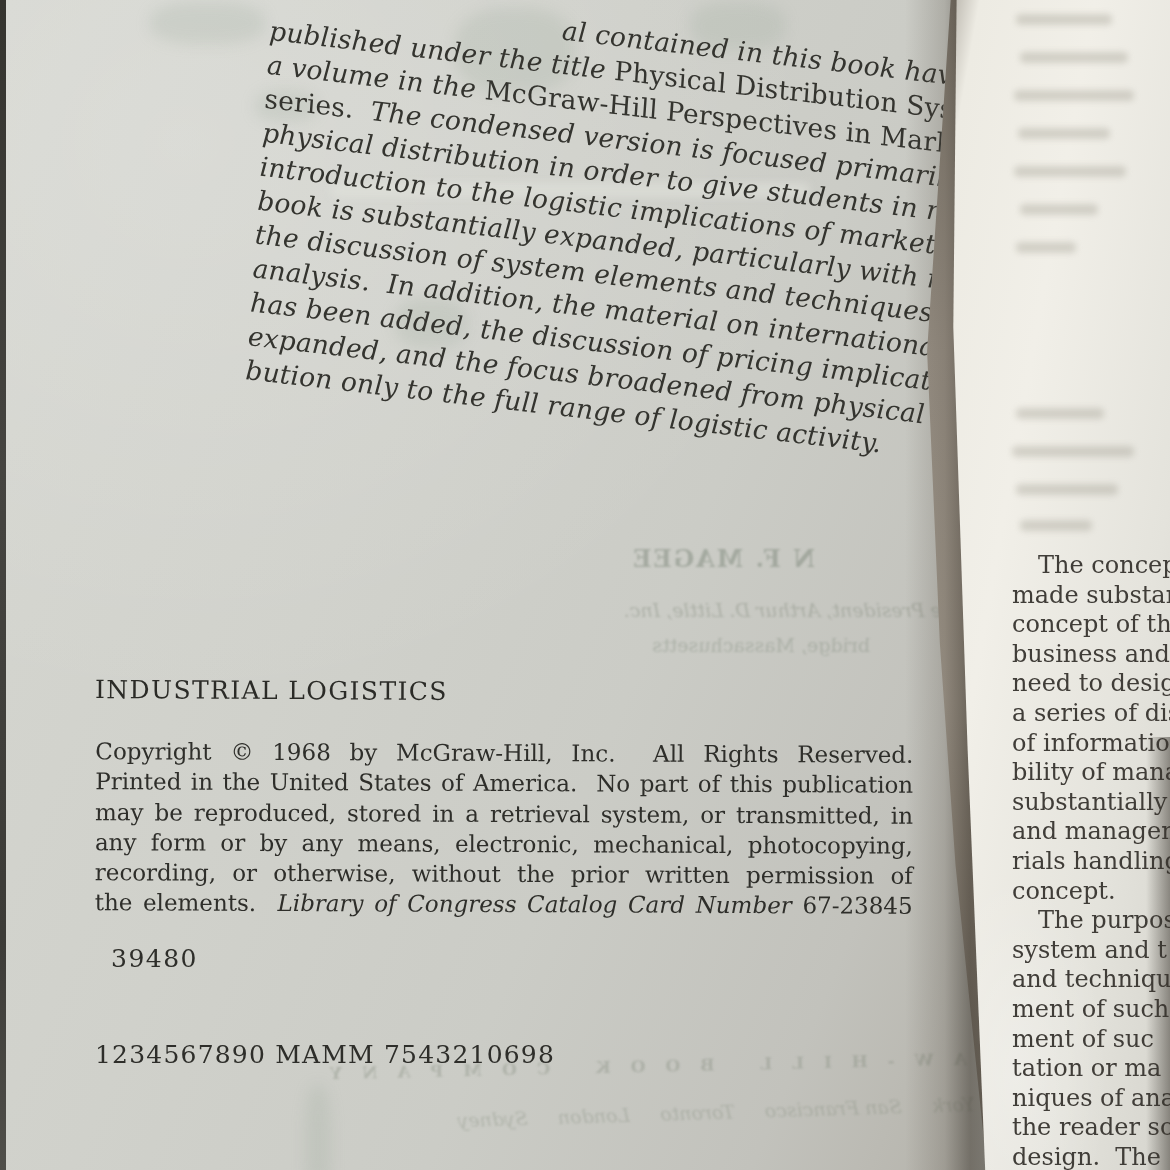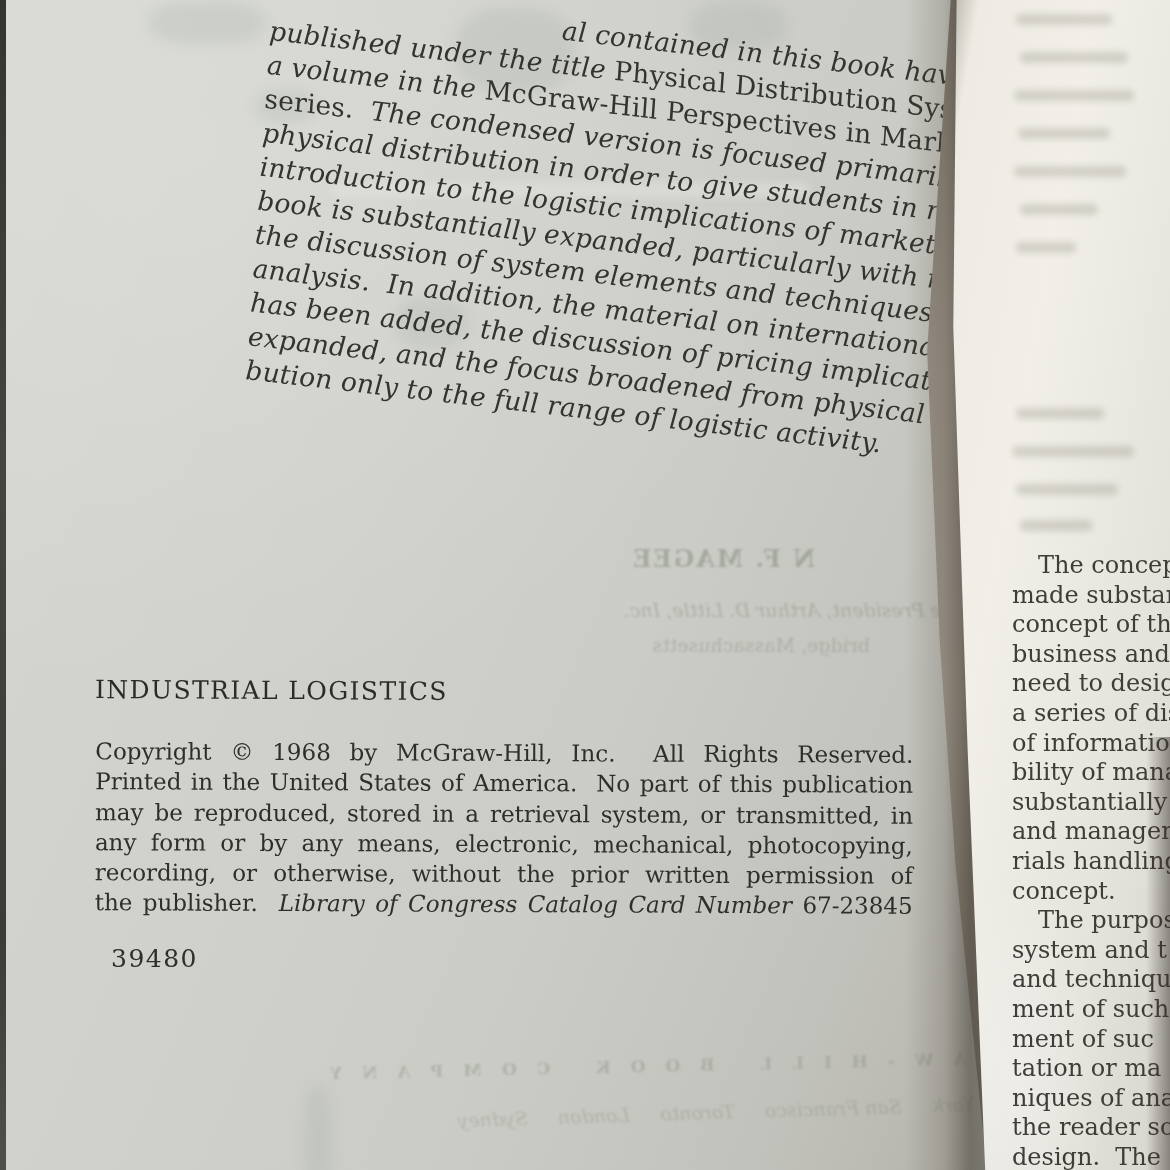--- a/index.html
+++ b/index.html
@@ -115,25 +115,26 @@
     </div>
 
   <div class="book-title">INDUSTRIAL LOGISTICS</div>
 
   <div class="copyright">
       <div class="t-line"><span>Copyright © 1968 by McGraw-Hill, Inc.  All Rights Reserved.</span></div>
       <div class="t-line"><span>Printed in the United States of America.  No part of this publication</span></div>
       <div class="t-line"><span>may be reproduced, stored in a retrieval system, or transmitted, in</span></div>
       <div class="t-line"><span>any form or by any means, electronic, mechanical, photocopying,</span></div>
       <div class="t-line"><span>recording, or otherwise, without the prior written permission of</span></div>
-      <div class="t-line"><span>the publisher.  </span><span class="ital">Library of Congress Catalog Card Number</span><span> 67-23845</span></div>
+      <div class="t-line"><span>the elements.  </span><span class="ital">Library of Congress Catalog Card Number</span><span> 67-23845</span></div>
     </div>
 
   <div class="stock-number">39480</div>
 
+  <div class="printing-line">1234567890 MAMM 7543210698</div>
 </div>
 
 <div class="gutter-shadow"></div>
 
 <div class="right-page">
 
   <div class="ghost" style="left:66px;top:14px;width:96px;"></div>
   <div class="ghost" style="left:70px;top:52px;width:108px;"></div>
   <div class="ghost" style="left:64px;top:90px;width:120px;"></div>
   <div class="ghost" style="left:68px;top:128px;width:92px;"></div>

